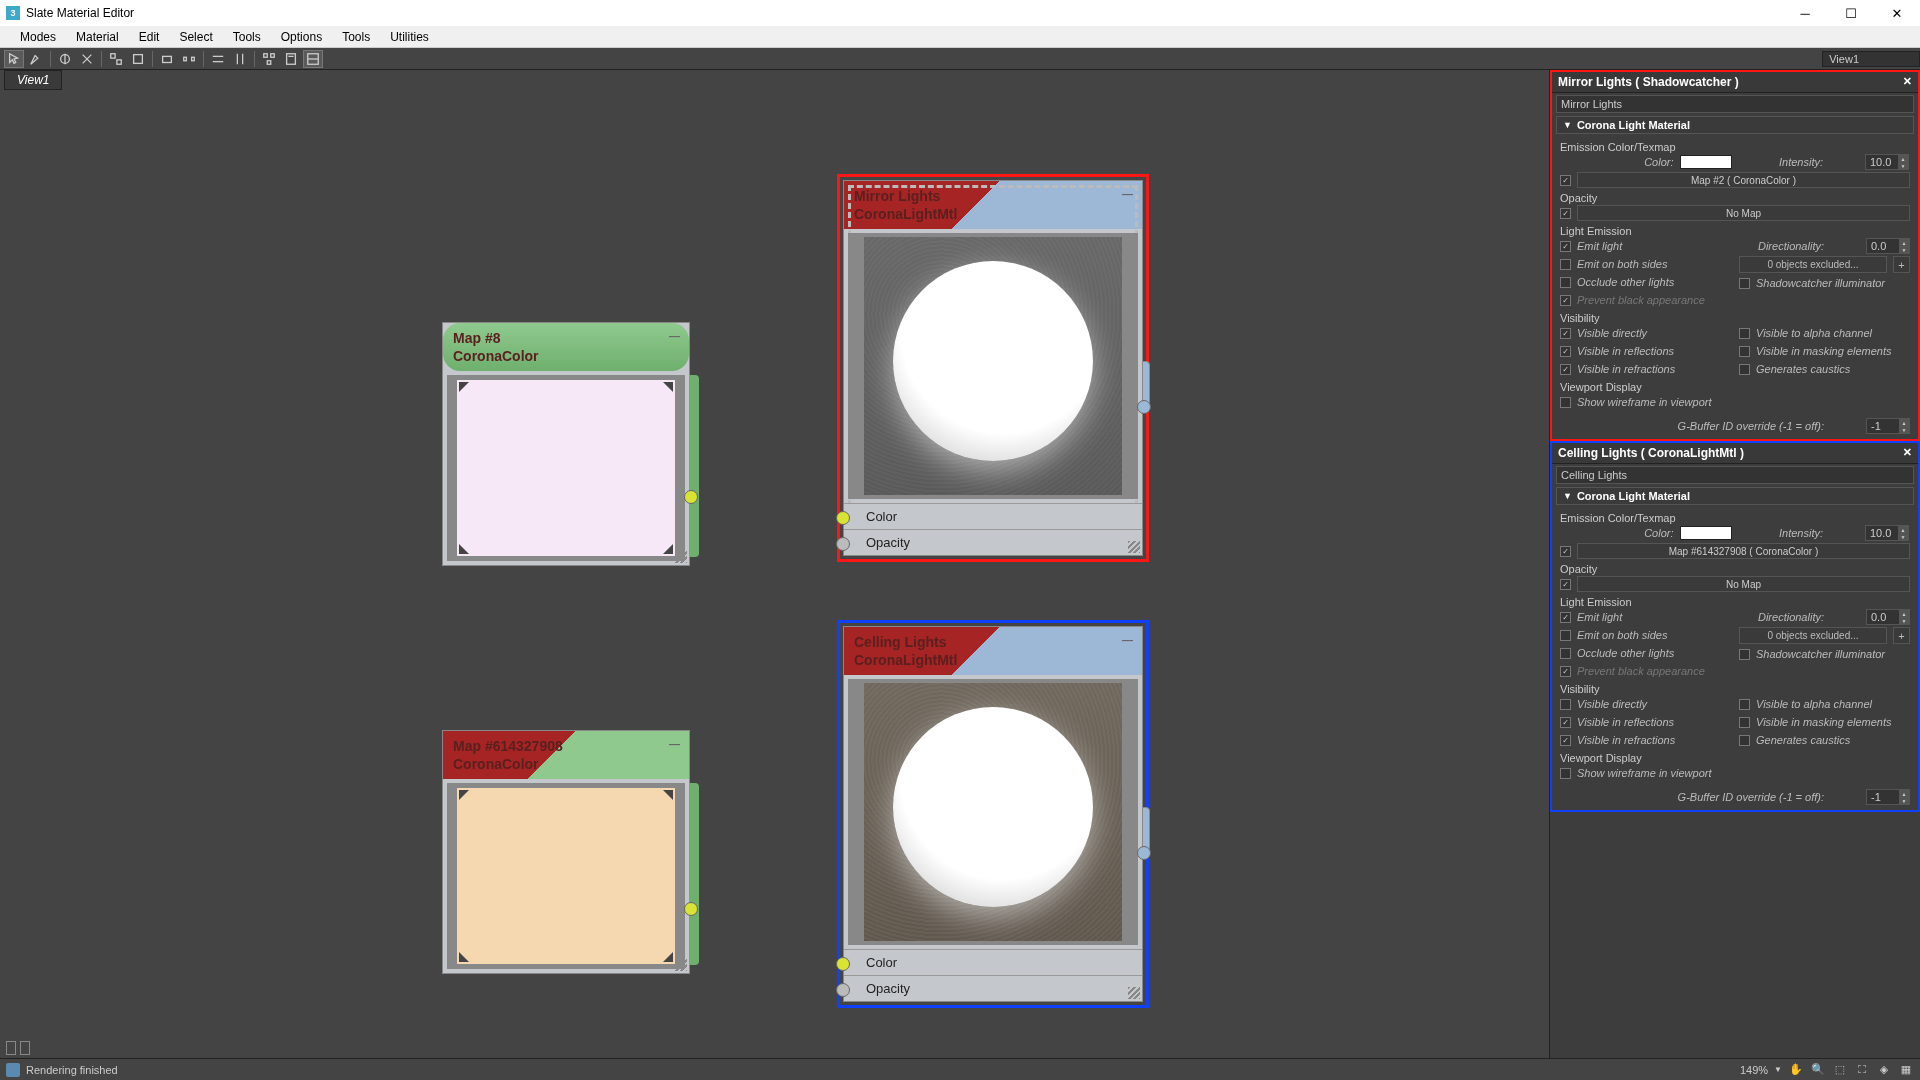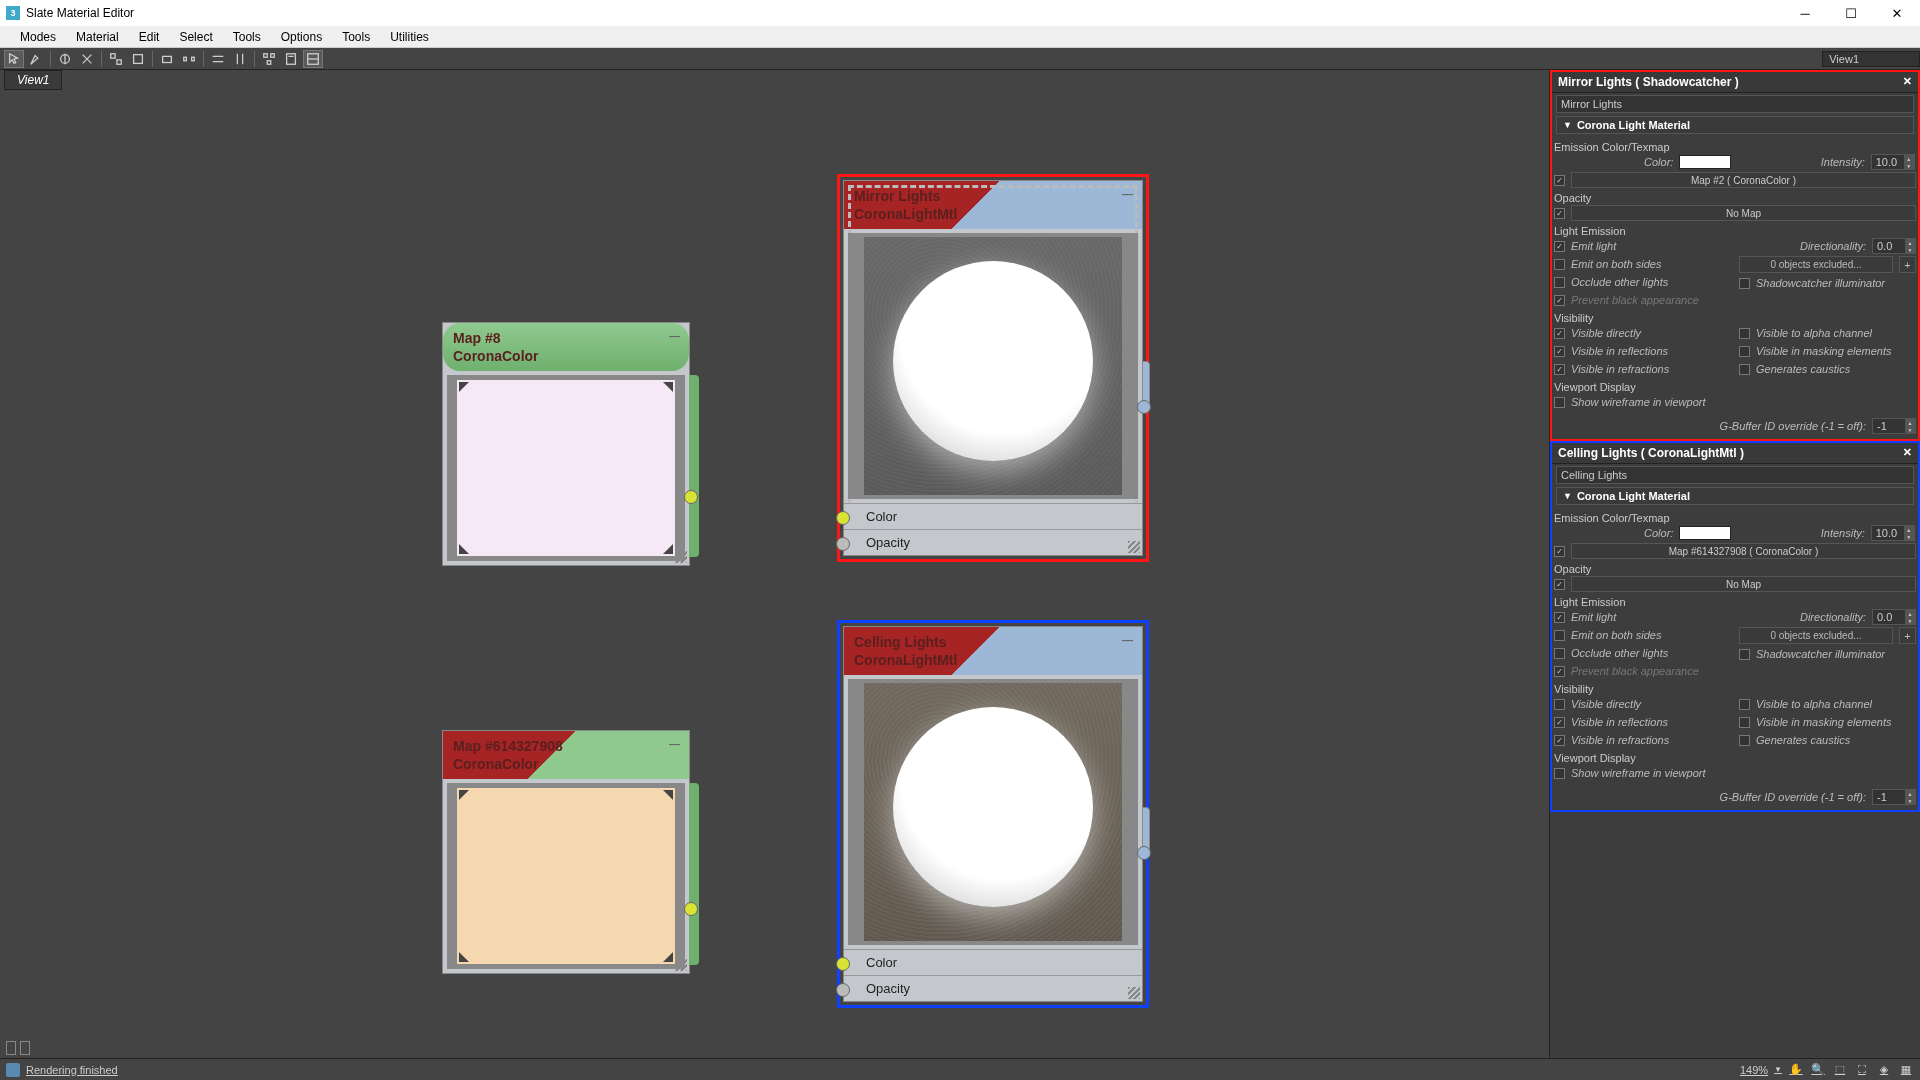--- a/index.html
+++ b/index.html
@@ -66,40 +66,40 @@
 .wires { position:absolute; inset:0; pointer-events:none; }
 .wires path { stroke:#ff3333; stroke-width:1.5; fill:none; }
 
 
 .props { width:370px; background:#3d3d3d; overflow-y:auto; }
 .props-header { color:#fff; font-weight:bold; padding:3px 6px; background:#393939; border-bottom:1px solid #222; font-size:12px; display:flex; }
 .props-header .close { margin-left:auto; font-size:11px; }
 .props-namebox { margin:2px 4px; background:#333; border:1px solid #555; padding:2px 4px; font-size:11px; color:#ccc; }
 .rollout-head { background:#3a3a3a; border:1px solid #555; margin:3px 4px 0 4px; padding:2px 6px; font-weight:bold; font-size:11px; color:#fff; display:flex; align-items:center; gap:5px; }
 .rollout-head .caret { font-size:9px; }
-.rollout-body { padding:4px 2px; font-size:11px; color:#bbb; }
+.rollout-body { padding:4px 8px; font-size:11px; color:#bbb; }
 .prow { display:flex; align-items:center; gap:6px; padding:1px 0; min-height:18px; }
 .prow .half { width:49%; display:flex; align-items:center; gap:6px; }
 .prow label { color:#bbb;font-style:italic; }
 .prow .disabled { color:#777; }
 .colorchip { width:52px; height:14px; background:#fff; border:1px solid #222; }
-.spinner { background:#333; color:#ccc; border:1px solid #555; width:44px; height:16px; display:flex; align-items:center; padding:0 4px; font-size:11px; position:relative; }
+.spinner { background:#333; color:#ccc; border:1px solid #555; width:44px; height:16px; display:flex; align-items:center; padding:0 4px; font-size:11px; position:relative;margin-left:36px; }
 .spinner .arrows { position:absolute; right:0; top:0; bottom:0; width:10px; background:#555; display:flex; flex-direction:column; }
 .spinner .arrows span { flex:1; display:flex; align-items:center; justify-content:center; font-size:5px; }
 .wide-slot { flex:1; background:#3a3a3a; border:1px solid #555; height:16px; display:flex; align-items:center; justify-content:center; font-size:10px; color:#ccc; }
 .checkbox { width:11px; height:11px; border:1px solid #777; display:inline-flex; align-items:center; justify-content:center; font-size:8px; background:#333; flex-shrink:0; }
 .checkbox.on::after { content:"✓"; color:#ccc; }
 .section-label { color:#ccc; margin-top:3px; display:block; }
 .two-col { display:flex; gap:8px; }
 .two-col > div { flex:1; }
 .exclbtn { flex:1; background:#3a3a3a; border:1px solid #555; height:17px; display:flex; align-items:center; justify-content:center; font-size:10px; }
 .plusbtn { width:17px; height:17px; background:#3a3a3a; border:1px solid #555; display:flex; align-items:center; justify-content:center; }
 
 
-.statusbar { position:absolute; bottom:0; left:0; right:0; height:22px; background:#444; border-top:1px solid #222; display:flex; align-items:center; padding:0 6px; font-size:11px; color:#ccc;text-decoration:underline; }
+.statusbar { position:absolute; bottom:0; left:0; right:0; height:22px; background:#444; border-top:1px solid #222; display:flex; align-items:center; padding:0 6px; font-size:11px; color:#ccc; }
 .status-right { margin-left:auto; display:flex; align-items:center; gap:6px; }
 .status-right .sicon { width:16px; height:16px; display:flex; align-items:center; justify-content:center; }
 </style>
 </head>
 <body>
 
 <div class="titlebar">
   <div class="app-icon">3</div>
   <div class="title">Slate Material Editor</div>
   <div class="win-controls">

